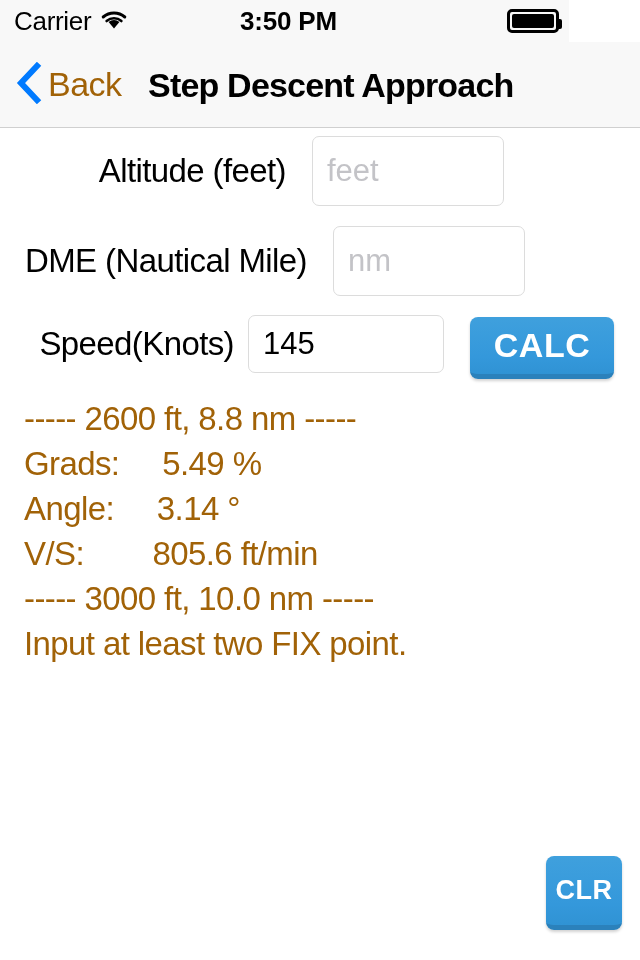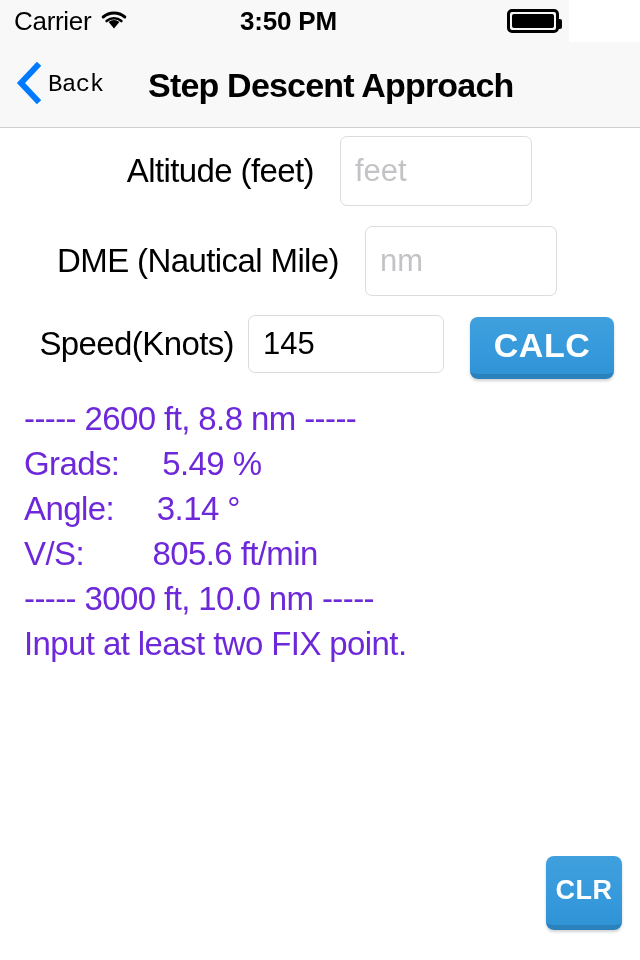--- a/index.html
+++ b/index.html
@@ -97,42 +97,41 @@
     transform: translateY(-50%);
     display: flex;
     align-items: center;
     gap: 6px;
     cursor: pointer;
   }
   .chevron-left {
     display: block;
   }
   #back-label {
-    font-size: 24px;
-    color: #000000;
+    font-size: 34px;
+    color: #a16207;
     letter-spacing: -0.5px;
-    font-family: Liberation Mono, monospace;
   }
   #nav-title {
     position: absolute;
     left: 148px;
     top: 50%;
     transform: translateY(-50%);
     font-size: 34px;
     font-weight: bold;
     color: #000;
     letter-spacing: -0.8px;
     white-space: nowrap;
   }
 
   
   .field-row {
     position: absolute;
     left: 0;
-    width: 640px;
+    width: 504px;
     display: flex;
     align-items: center;
   }
   .field-label {
     font-size: 33px;
     color: #000;
     letter-spacing: -0.6px;
     white-space: nowrap;
     text-align: right;
   }
@@ -197,21 +196,21 @@
 
   
   #results {
     position: absolute;
     left: 24px;
     top: 396px;
     width: 600px;
   }
   .result-line {
     font-size: 33px;
-    color: #6d28d9;
+    color: #a16207;
     line-height: 45px;
     letter-spacing: -0.6px;
     white-space: pre;
   }
 </style>
 </head>
 <body>
 
 <div id="screen">
 

